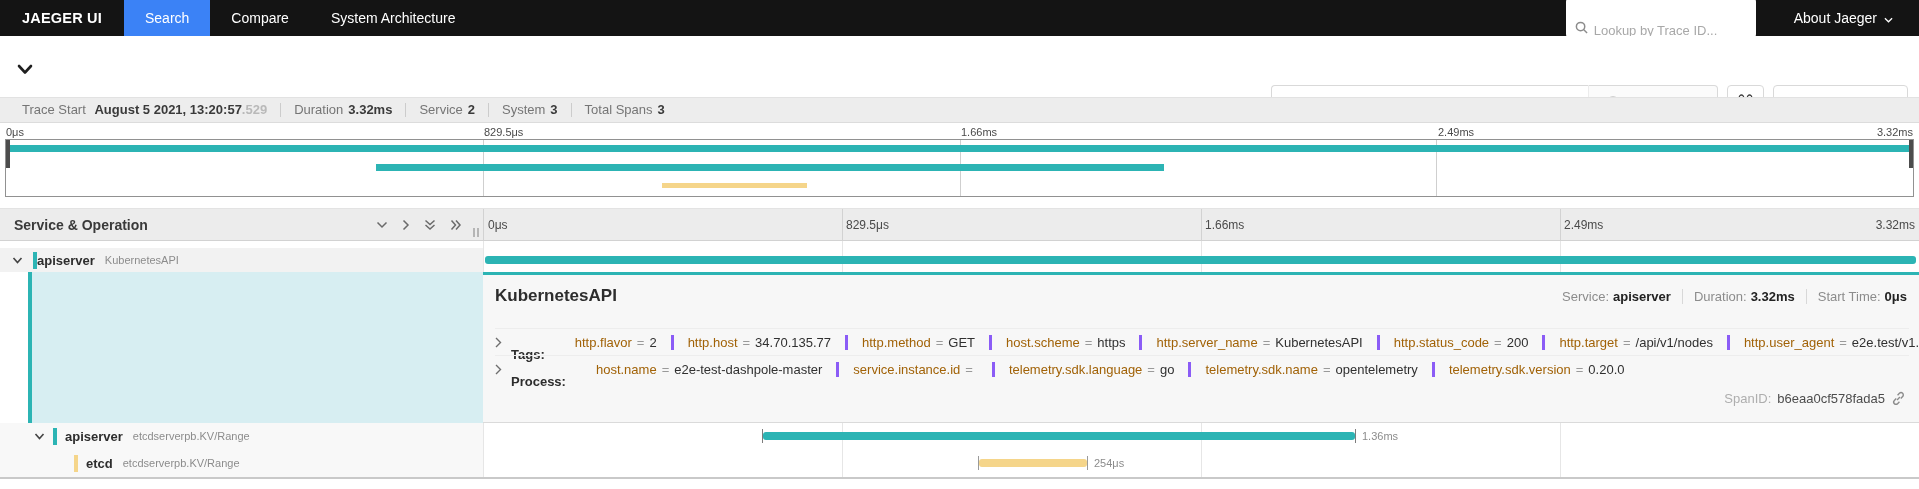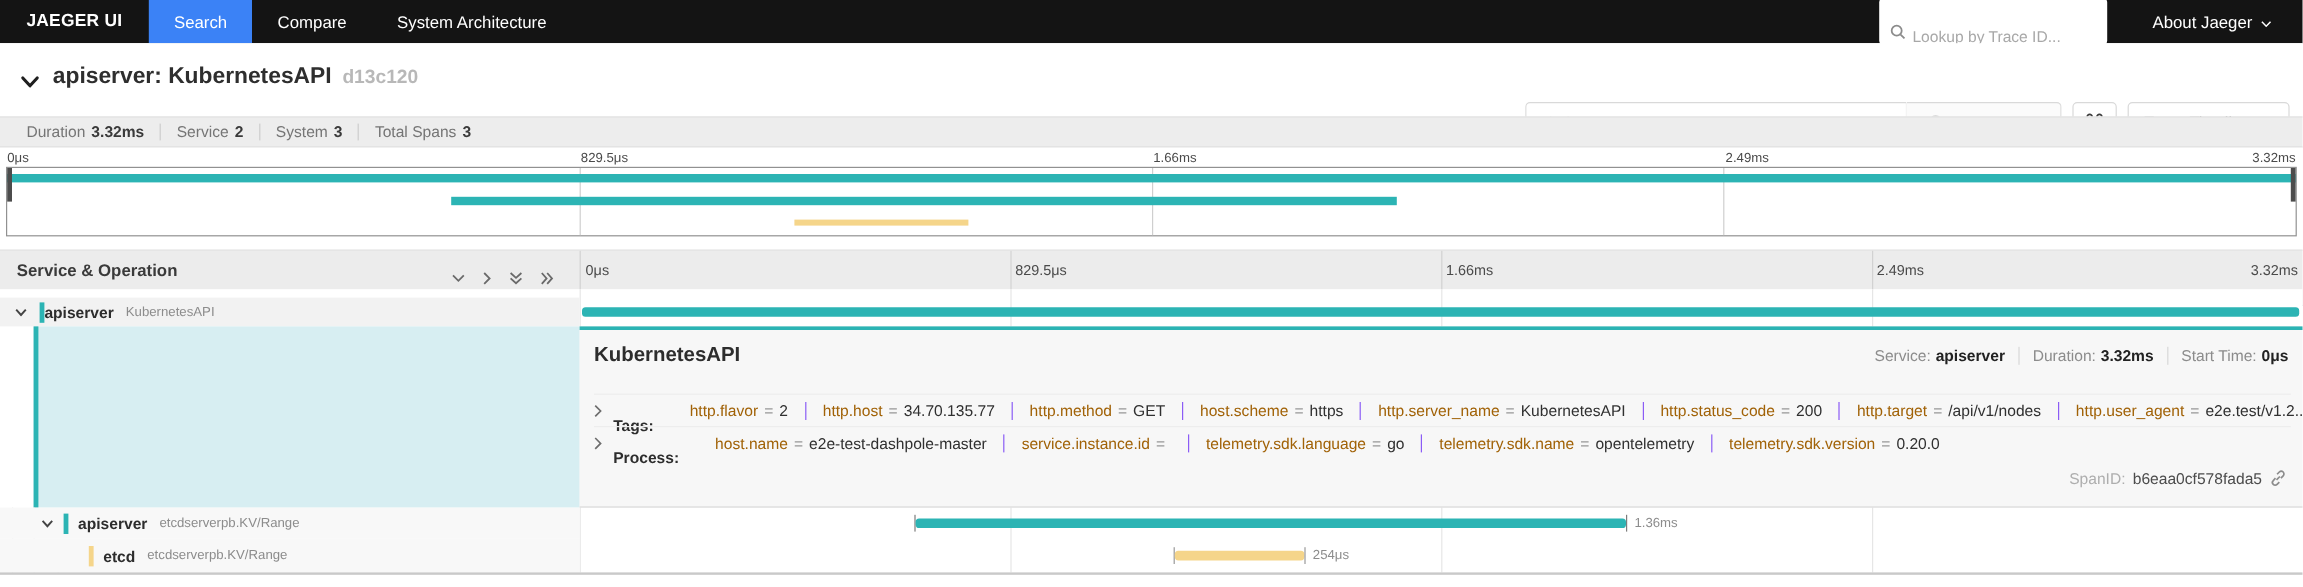--- a/index.html
+++ b/index.html
@@ -41,21 +41,21 @@
   
   .minimap { position:absolute; top:123px; left:0; right:0; height:79px; background:#fff; }
   .mm-label { position:absolute; top:3px; font-size:11px; color:#4a4a4a; }
   .mm-box { position:absolute; top:16px; left:5px; right:5px; height:58px; border:1px solid #919191; cursor:col-resize; }
   .mm-grid { position:absolute; top:0; bottom:0; width:1px; background:#cfcfcf; }
   .mm-bar { position:absolute; height:7px; background:#2cb4b4; }
   .mm-bar.yellow { background:#f5d58a; height:5px; }
   .mm-handle { position:absolute; top:0; width:4px; height:28px; background:#4c4c4c; cursor:ew-resize; }
 
   
-  .thead { position:absolute; top:208px; left:0; right:0; height:47px; background:#ececec; border-top:1px solid #e3e3e3; border-bottom:1px solid #d2d2d2; }
+  .thead { position:absolute; top:208px; left:0; right:0; height:33px; background:#ececec; border-top:1px solid #e3e3e3; border-bottom:1px solid #d2d2d2; }
   .thead-title { position:absolute; left:14px; top:0; line-height:32px; font-size:14px; font-weight:bold; color:#3a3a3a; }
   .thead-icons { position:absolute; left:376px; top:0; height:100%; display:flex; align-items:center; gap:14px; }
   .thead-icons span { cursor:pointer; display:flex; }
   .col-resizer { position:absolute; left:473px; bottom:3px; width:6px; height:9px; border-left:2px solid #b5b5b5; border-right:2px solid #b5b5b5; cursor:ew-resize; }
   .thead .grid { position:absolute; top:0; bottom:0; width:1px; background:#d2d2d2; }
   .tick-label { position:absolute; top:0; line-height:32px; font-size:12px; color:#4a4a4a; }
 
   
   .rows { position:absolute; top:241px; left:0; right:0; height:248px; background:#fff; }
   .grid-v { position:absolute; top:0; height:236px; width:1px; background:#e6e6e6; }
@@ -91,21 +91,21 @@
   .dp-overview { font-size:13px; color:#8c8c8c; display:flex; align-items:center; }
   .ov-item { padding:0 11px; border-right:1px solid #d8d8d8; white-space:nowrap; }
   .ov-item:last-child { border-right:none; padding-right:0; }
   .ov-item b { color:#222; margin-left:4px; }
   .dp-row { position:absolute; left:12px; right:10px; height:27px; display:flex; align-items:center; border-top:1px solid #ededed; }
   .dp-row-tags { top:53px; }
   .dp-row-process { top:80px; }
   .dp-row .caret { display:flex; margin-right:9px; cursor:pointer; }
   .dp-row .rlabel { font-size:13px; font-weight:bold; color:#2d2d2d; margin-right:16px;margin-top:24px; }
   .kv { font-size:13px; padding:0 14px; white-space:nowrap; }
-  .kv + .kv { border-left:1px solid #8b5cf6; }
+  .kv + .kv { border-left:3px solid #8b5cf6; }
   .kv .k { color:#a16207; }
   .kv .eq { color:#9a9a9a; padding:0 5px; }
   .kv .v { color:#303030; }
   .dp-spanid { position:absolute; right:13px; top:116px; font-size:13px; color:#aeaeae; display:flex; align-items:center; gap:6px; }
   .dp-spanid .sv { color:#4c4c4c; }
   .dp-spanid .link { cursor:pointer; display:flex; }
 </style>
 </head>
 <body>
 
@@ -135,23 +135,20 @@
       </span>
     </div>
   </div>
 
   <div class="trace-header">
     <span class="th-chevron">
       <svg width="16" height="11" viewBox="0 0 16 11">
           <polyline points="2,2 8,8.5 14,2" fill="none" stroke="#1f1f1f" stroke-width="2.6" stroke-linecap="round" stroke-linejoin="round"></polyline>
         </svg>
     </span>
-    <div class="th-title">
-      <span>apiserver: KubernetesAPI</span><span class="th-traceid">d13c120</span>
-    </div>
     <div class="controls">
       <input class="find-input" placeholder="Find..." style="">
       <div class="find-addon">
         <span class="aico">
           <svg width="14" height="14" viewBox="0 0 14 14">
               <circle cx="7" cy="7" r="5.2" fill="none" stroke="#cfcfcf" stroke-width="1.4"></circle>
               <circle cx="7" cy="7" r="1.6" fill="#cfcfcf"></circle>
             </svg>
         </span>
         <span class="aico">
@@ -179,20 +176,24 @@
         <span>
           <svg width="10" height="6" viewBox="0 0 10 6">
               <polyline points="1,1 5,5 9,1" fill="none" stroke="#6e6e6e" stroke-width="1.4"></polyline>
             </svg>
         </span>
       </div>
     </div>
   </div>
 
   <div class="summary">
+    <div class="sum-item">
+      <span>Trace Start</span>
+      <b><span>August 5 2021, 13:20:57</span><span class="sum-ms">.529</span></b>
+    </div>
     <div class="sum-item">
       <span>Duration</span><b>3.32ms</b>
     </div>
     <div class="sum-item">
       <span>Service</span><b>2</b>
     </div>
     <div class="sum-item">
       <span>System</span><b>3</b>
     </div>
     <div class="sum-item">

